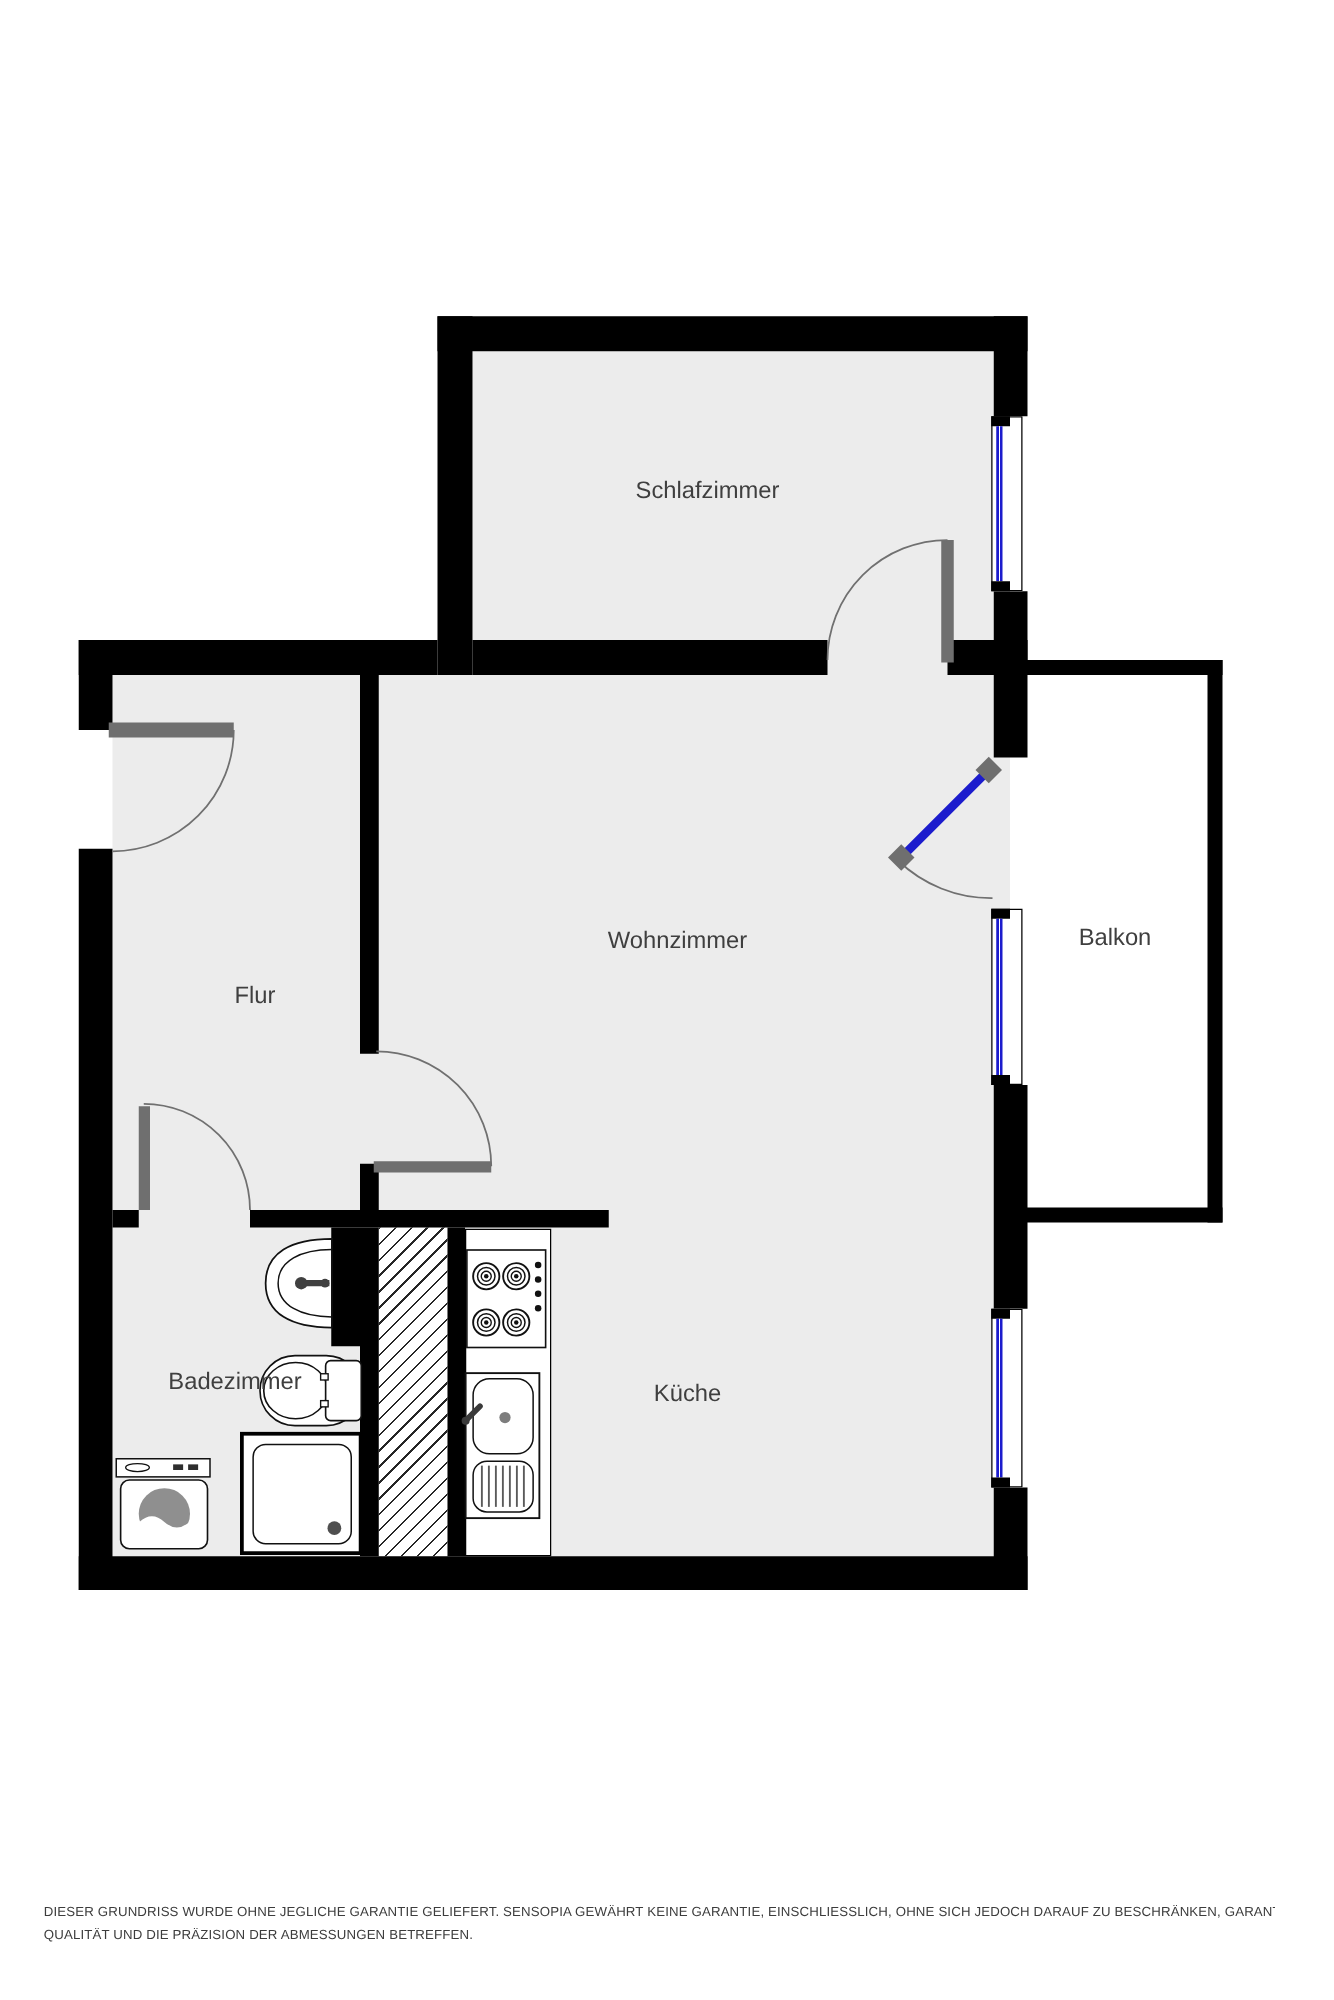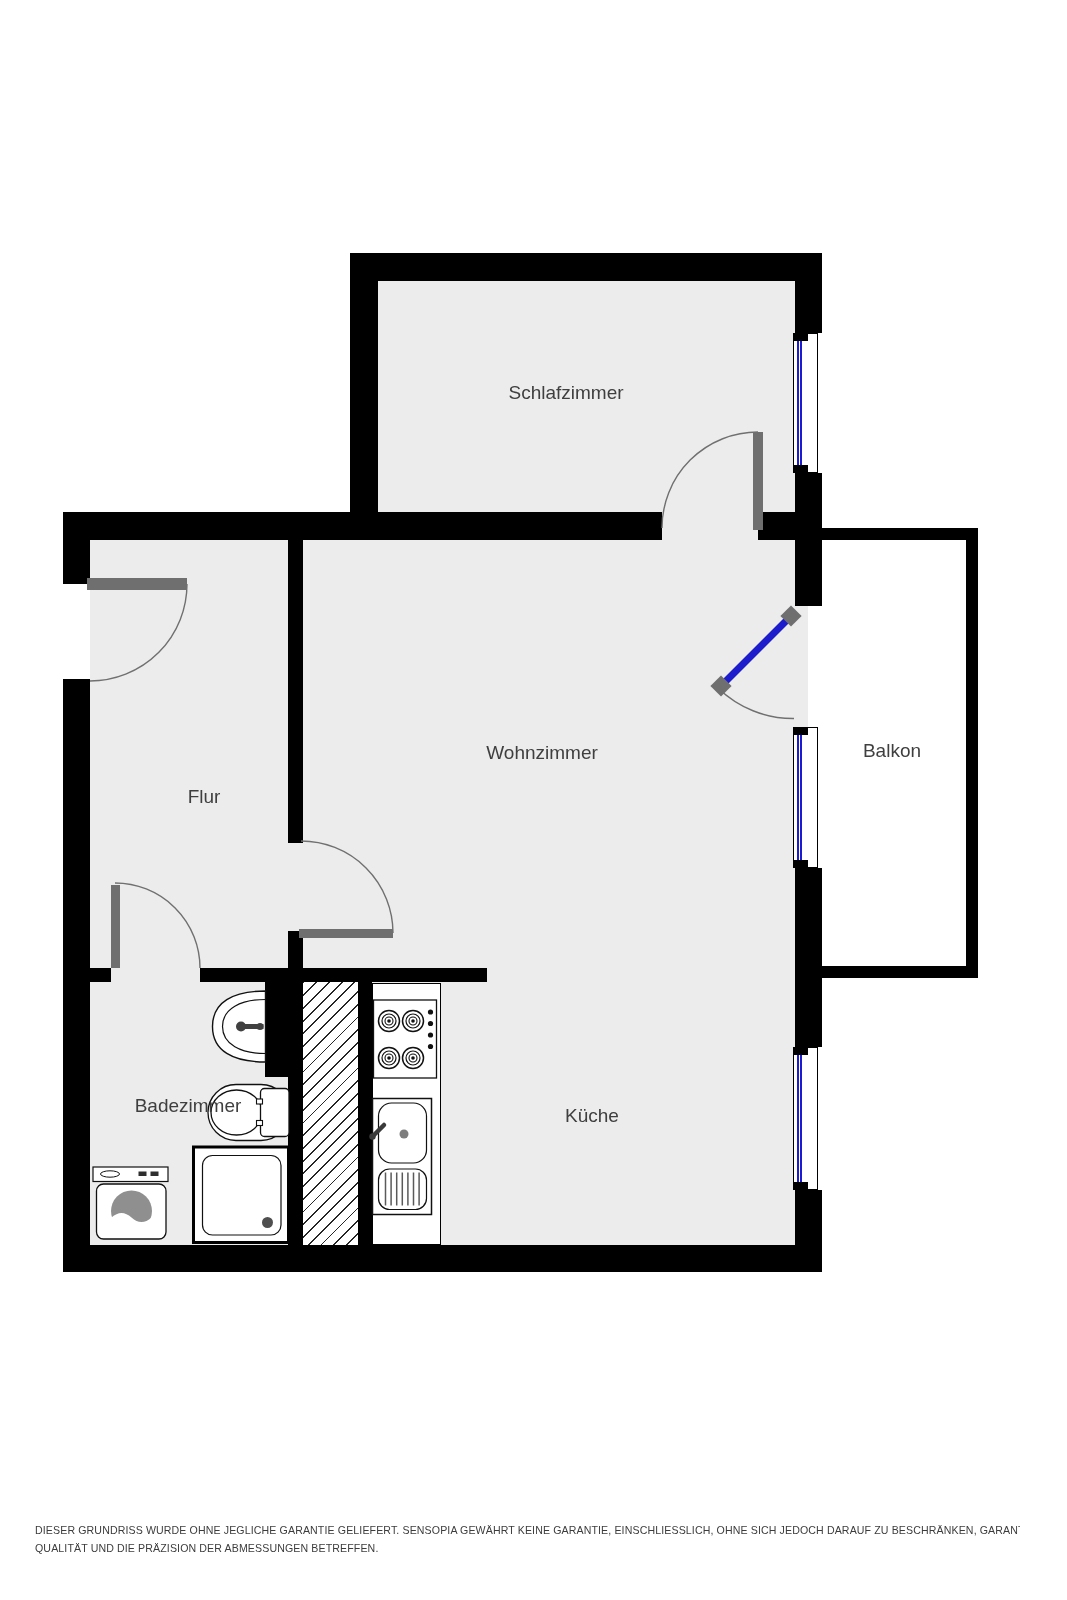--- a/index.html
+++ b/index.html
@@ -171,20 +171,20 @@
       <circle cx="131.5" cy="1211" r="20.5" fill="#8f8f8f"></circle>
       <path d="M 111.5 1217.5 Q 121.5 1208.5 131.5 1217.5 Q 141.5 1226.5 151.5 1217.5 L 151.5 1232.5 L 111.5 1232.5 Z" fill="#fff"></path>
     </g>
   </svg>
 
   <div class="label" style="left:566px;top:393px;">Schlafzimmer</div>
   <div class="label" style="left:204px;top:797px;">Flur</div>
   <div class="label" style="left:542px;top:753px;">Wohnzimmer</div>
   <div class="label" style="left:892px;top:751px;">Balkon</div>
   <div class="label" style="left:188px;top:1106px;">Badezimmer</div>
-  <div class="label" style="left:592px;top:1116px;">Küche</div>
+  <div class="label" style="left:550px;top:1116px;">Küche</div>
 
   <div class="disclaimer">
     <div>DIESER GRUNDRISS WURDE OHNE JEGLICHE GARANTIE GELIEFERT. SENSOPIA GEWÄHRT KEINE GARANTIE, EINSCHLIESSLICH, OHNE SICH JEDOCH DARAUF ZU BESCHRÄNKEN, GARANTIEN, DIE DIE</div>
     <div>QUALITÄT UND DIE PRÄZISION DER ABMESSUNGEN BETREFFEN.</div>
   </div>
 
 </div>
 
 </body></html>

